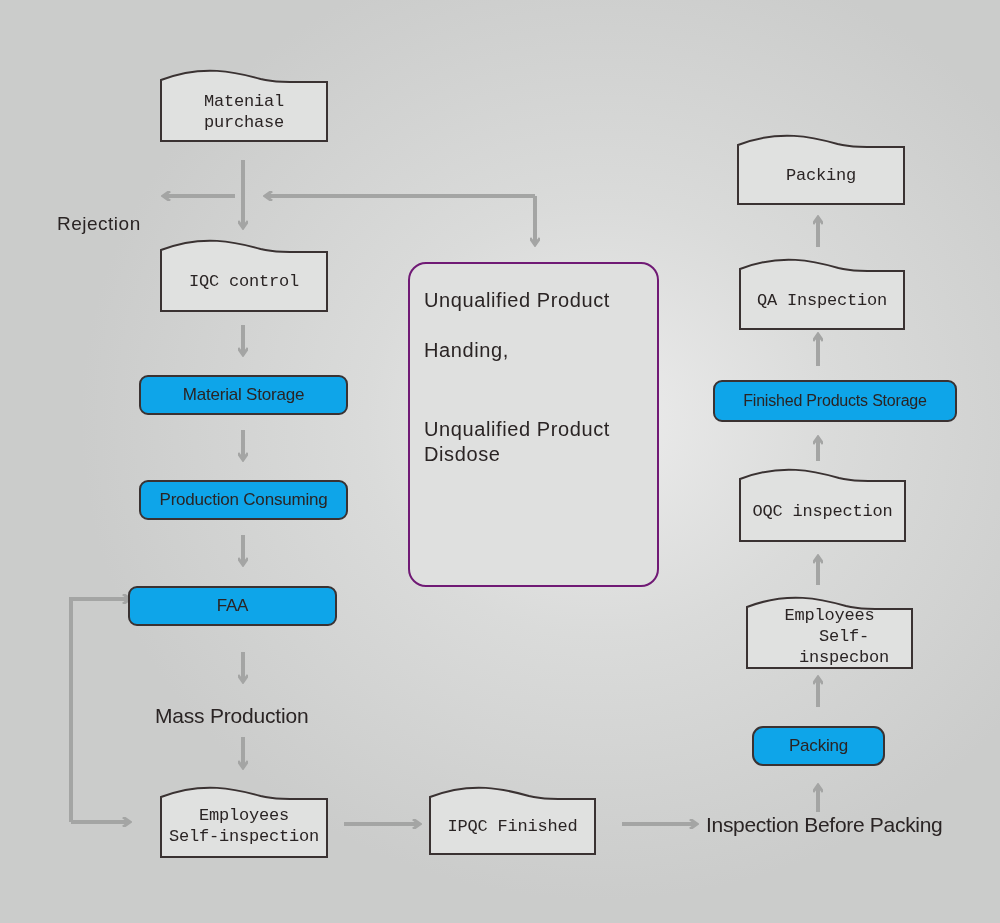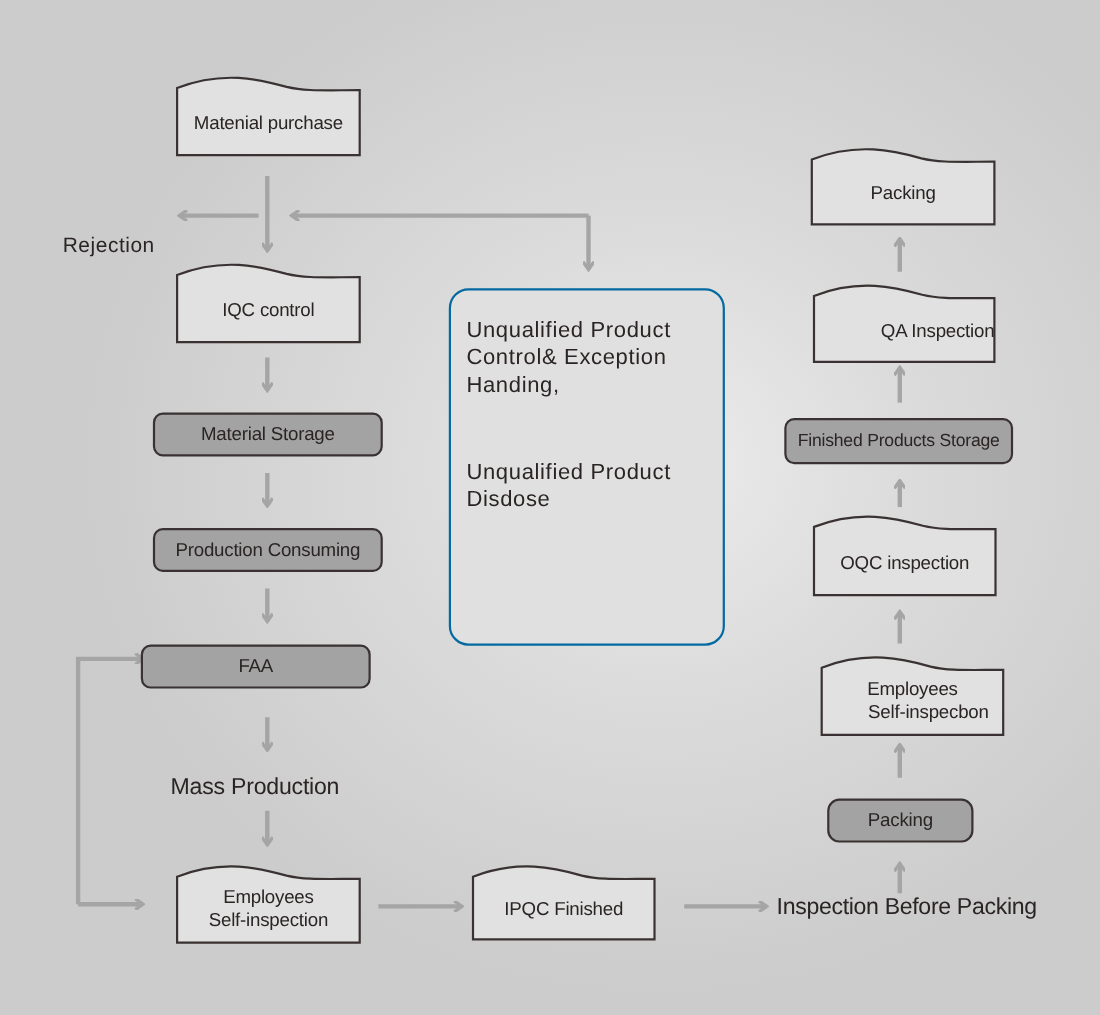--- a/index.html
+++ b/index.html
@@ -6,29 +6,29 @@
   body {
     width: 1000px; height: 923px; position: relative; overflow: hidden;
     background: radial-gradient(ellipse 520px 480px at 600px 420px, #ececec 0%, #dadbda 45%, #cbcccb 100%);
     font-family: "Liberation Sans", sans-serif;
     color: #2a2424;
   }
   svg.layer { position: absolute; left: 0; top: 0; }
   .node { position: absolute; display: flex; align-items: center; justify-content: center; text-align: center; box-sizing: border-box; }
   .node span { position: relative; z-index: 2; }
   .rbox {
-    background: #a3a3a3; border: 2px solid #3a3232; border-radius: 9px;
+    background: #0ea5e9; border: 2px solid #3a3232; border-radius: 9px;
     font-size: 17px; letter-spacing: -0.2px;
   }
   .doc { font-size: 17px; line-height: 21px; letter-spacing: -0.2px; }
-  .doc span { padding-top: 14px; }
+  .doc span { padding-top: 14px; font-family: Liberation Mono, monospace; }
   .free { position: absolute; white-space: nowrap; }
   .big {
     position: absolute; left: 408px; top: 262px; width: 251px; height: 325px; box-sizing: border-box;
-    background: #dfe0df; border: 2px solid #0369a1; border-radius: 18px;
+    background: #dfe0df; border: 2px solid #701a75; border-radius: 18px;
     padding: 24px 0 0 14px; font-size: 20px; line-height: 25px; letter-spacing: 0.6px;
   }
   .big p { margin: 0; }
 </style>
 </head>
 <body>
 
 <svg class="layer" width="1000" height="923">
   <defs>
     <marker id="ah" markerWidth="10" markerHeight="10" refX="8" refY="5" orient="auto" markerUnits="userSpaceOnUse">
@@ -98,33 +98,33 @@
 <div class="node rbox" style="left:752px;top:726px;width:133px;height:40px;border-radius:11px;">
   <span>Packing</span>
 </div>
 <div class="node doc" style="left:747px;top:595px;width:165px;height:73px;flex-direction:column;">
   <span style="padding-top:10px;">Employees</span>
   <span style="padding-top:0;margin-left:29px;">Self-inspecbon</span>
 </div>
 <div class="node doc" style="left:740px;top:467px;width:165px;height:74px;">
   <span>OQC inspection</span>
 </div>
-<div class="node rbox" style="left:713px;top:380px;width:208px;height:42px;font-size:16px;">
+<div class="node rbox" style="left:713px;top:380px;width:244px;height:42px;font-size:16px;">
   <span>Finished Products Storage</span>
 </div>
-<div class="node doc" style="left:740px;top:257px;width:164px;height:72px;justify-content:flex-end;">
+<div class="node doc" style="left:740px;top:257px;width:164px;height:72px;">
   <span>QA Inspection</span>
 </div>
 <div class="node doc" style="left:738px;top:133px;width:166px;height:71px;">
   <span>Packing</span>
 </div>
 
 <div class="big">
   <p>
     <span>Unqualified Product</span><br>
-    <span>Control&amp; Exception</span><br>
+    <br>
     <span>Handing,</span>
   </p>
   <p style="margin-top:54px;">
     <span>Unqualified Product</span><br>
     <span>Disdose</span>
   </p>
 </div>
 
 </body></html>

